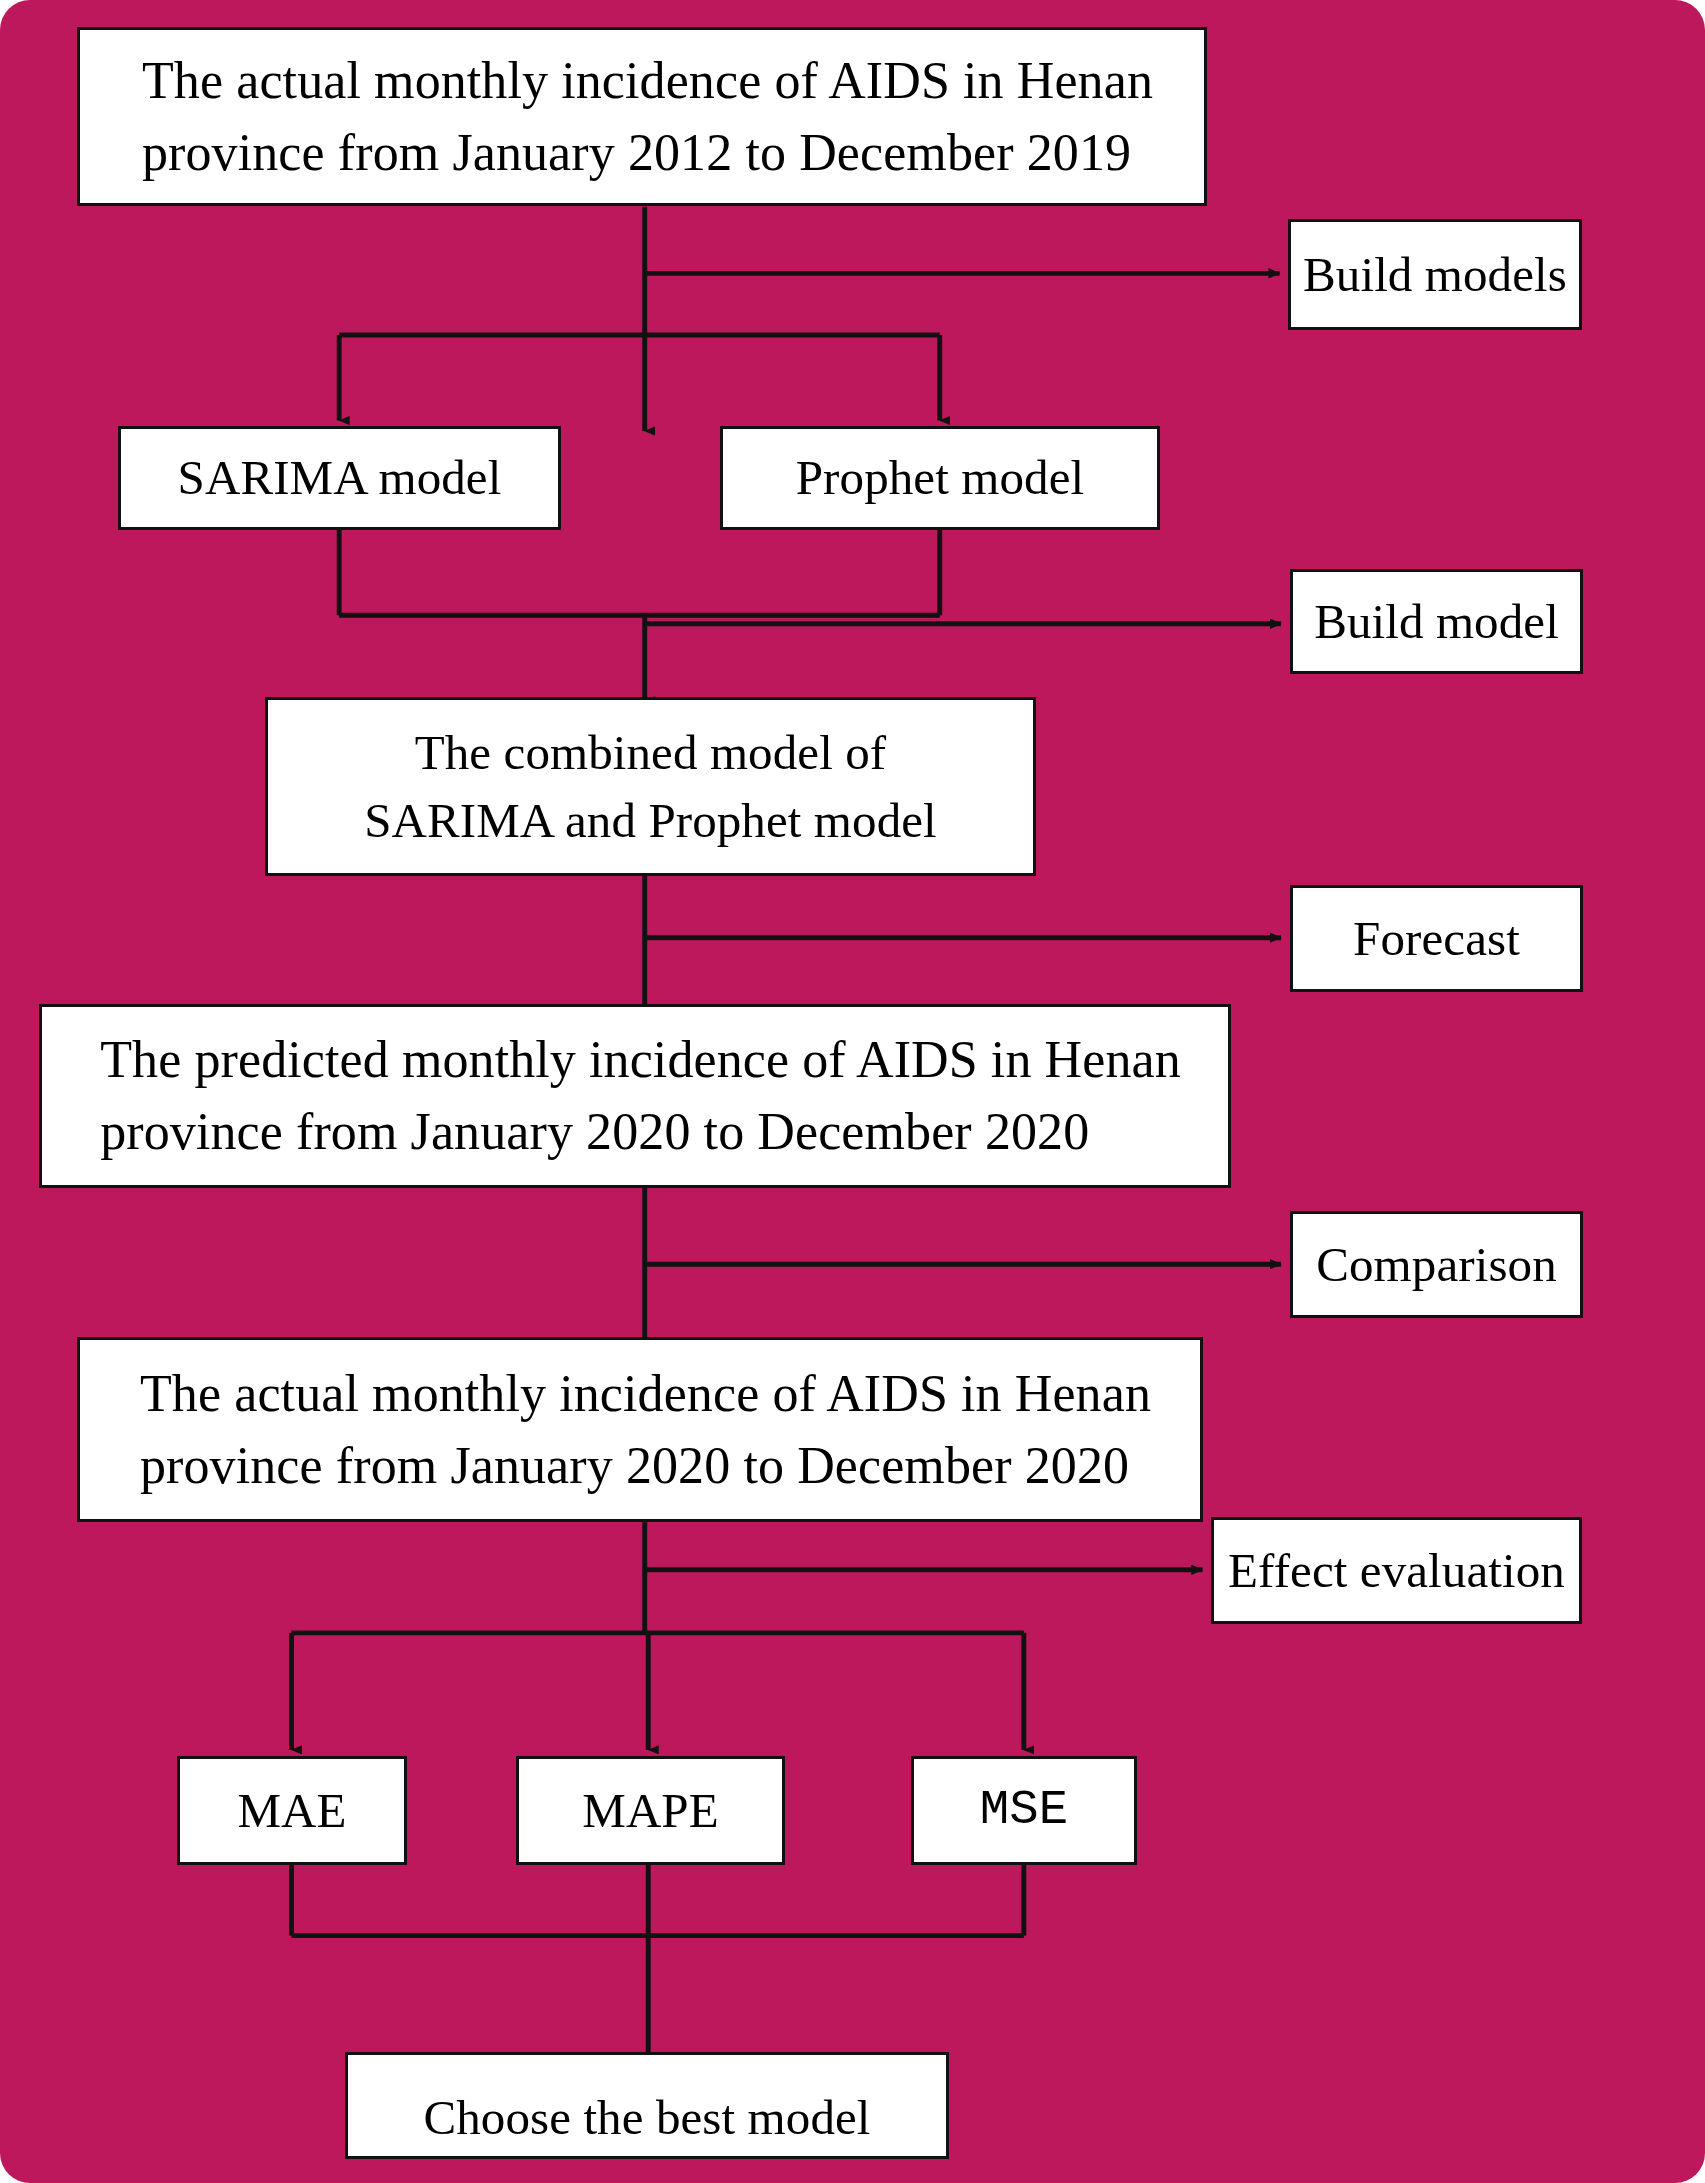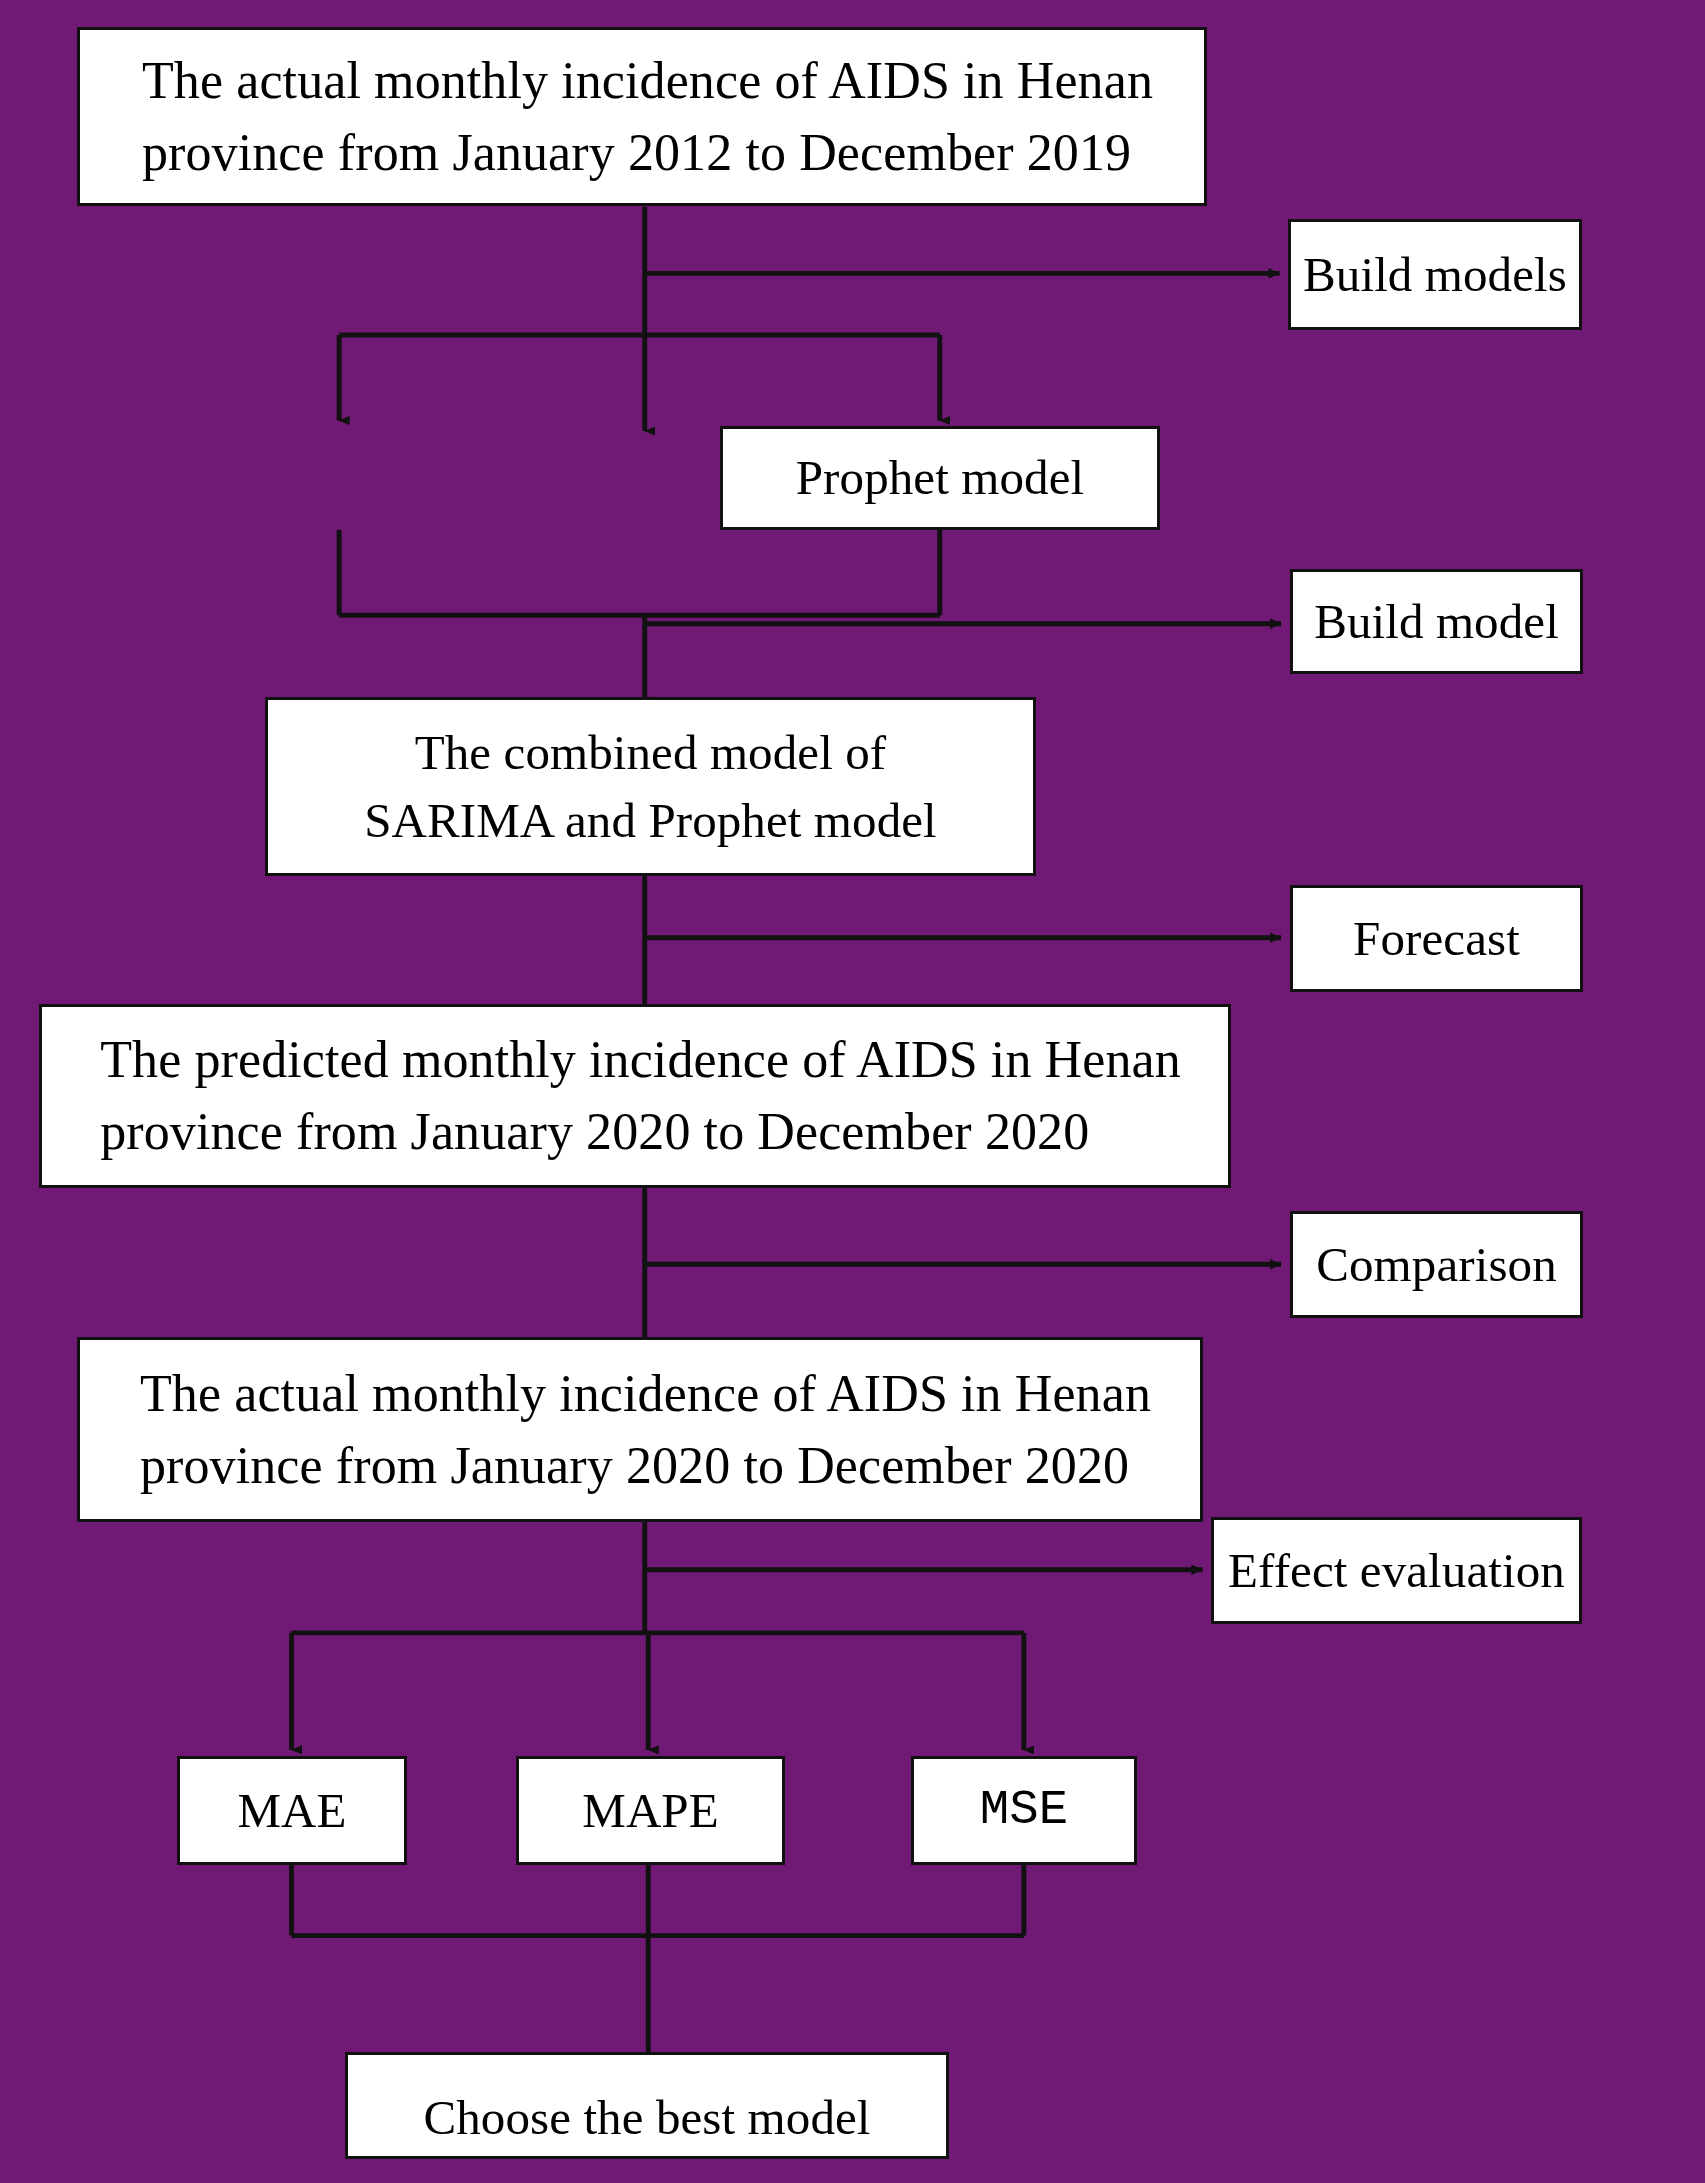--- a/index.html
+++ b/index.html
@@ -11,21 +11,22 @@
     width: 1705px;
     height: 2183px;
     font-family: "Liberation Serif", "DejaVu Serif", serif;
     color: #000000;
     overflow: hidden;
   }
   #flowchart-root {
     position: relative;
     width: 1705px;
     height: 2183px;
-    background: #701a75;
+    background: #be185d;
+    border-radius: 30px;
   }
   #edge-layer {
     position: absolute;
     left: 0;
     top: 0;
     width: 1705px;
     height: 2183px;
   }
   .node {
     position: absolute;
@@ -150,20 +151,23 @@
 
   <div class="node" id="node-source">
     <span class="node-text">The actual monthly incidence of AIDS in Henan
 province from January 2012 to December 2019</span>
   </div>
 
   <div class="node" id="node-build-models">
     <span class="node-text">Build models</span>
   </div>
 
+  <div class="node" id="node-sarima">
+    <span class="node-text">SARIMA model</span>
+  </div>
 
   <div class="node" id="node-prophet">
     <span class="node-text">Prophet model</span>
   </div>
 
   <div class="node" id="node-build-model">
     <span class="node-text">Build model</span>
   </div>
 
   <div class="node" id="node-combined">

